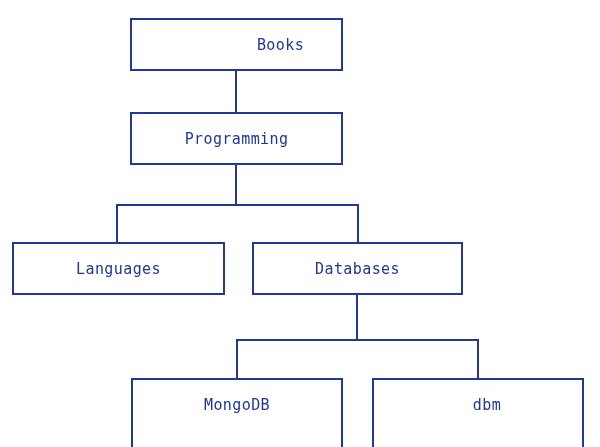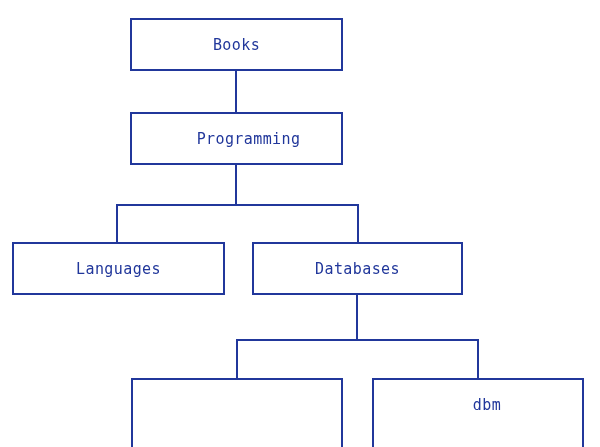--- a/index.html
+++ b/index.html
@@ -65,24 +65,25 @@
     <g id="node-box-layer" fill="#ffffff" stroke="#21379b" stroke-width="2">
       <rect x="131" y="19" width="211" height="51"></rect>
       <rect x="131" y="113" width="211" height="51"></rect>
       <rect x="13" y="243" width="211" height="51"></rect>
       <rect x="253" y="243" width="209" height="51"></rect>
       <rect x="132" y="379" width="210" height="80"></rect>
       <rect x="373" y="379" width="210" height="80"></rect>
     </g>
   </svg>
 
-  <div class="node-label" style="left:131px; top:19px; width:211px; height:51px;">Books</div>
+  <div class="node-label" style="left:131px; top:19px; width:211px; height:51px;padding-left:44px;">Books</div>
 
-  <div class="node-label" style="left:131px; top:113px; width:211px; height:51px;margin-left:12px;">Programming</div>
+  <div class="node-label" style="left:131px; top:113px; width:211px; height:51px;">Programming</div>
 
   <div class="node-label" style="left:253px; top:243px; width:209px; height:51px;">Databases</div>
 
   <div class="node-label" style="left:13px; top:243px; width:211px; height:51px;">Languages</div>
 
+  <div class="node-label" style="left:132px; top:379px; width:210px; height:51px;">MongoDB</div>
 
   <div class="node-label" style="left:373px; top:379px; width:228px; height:51px;">dbm</div>
 
 </div>
 
 </body></html>

